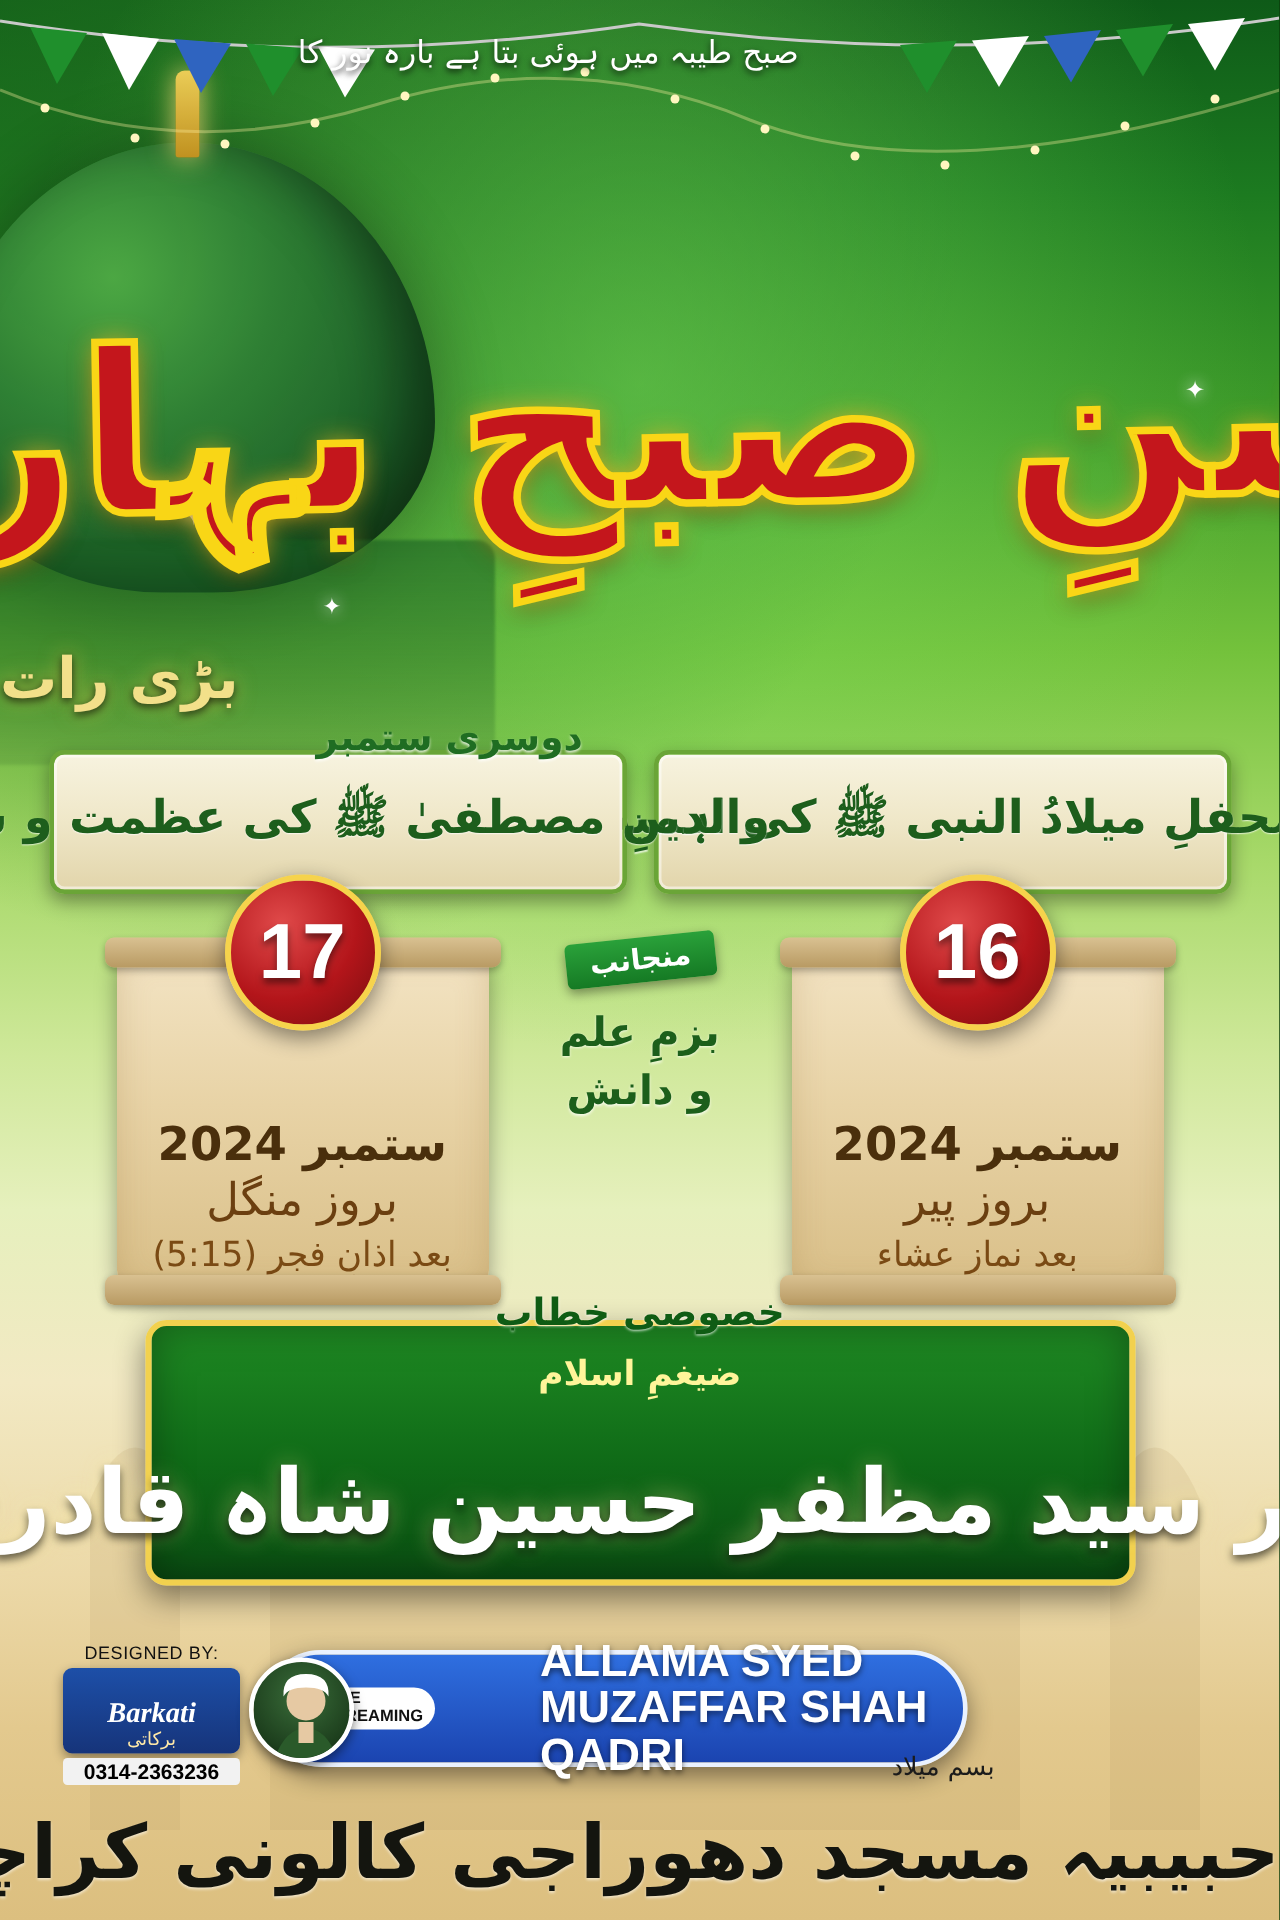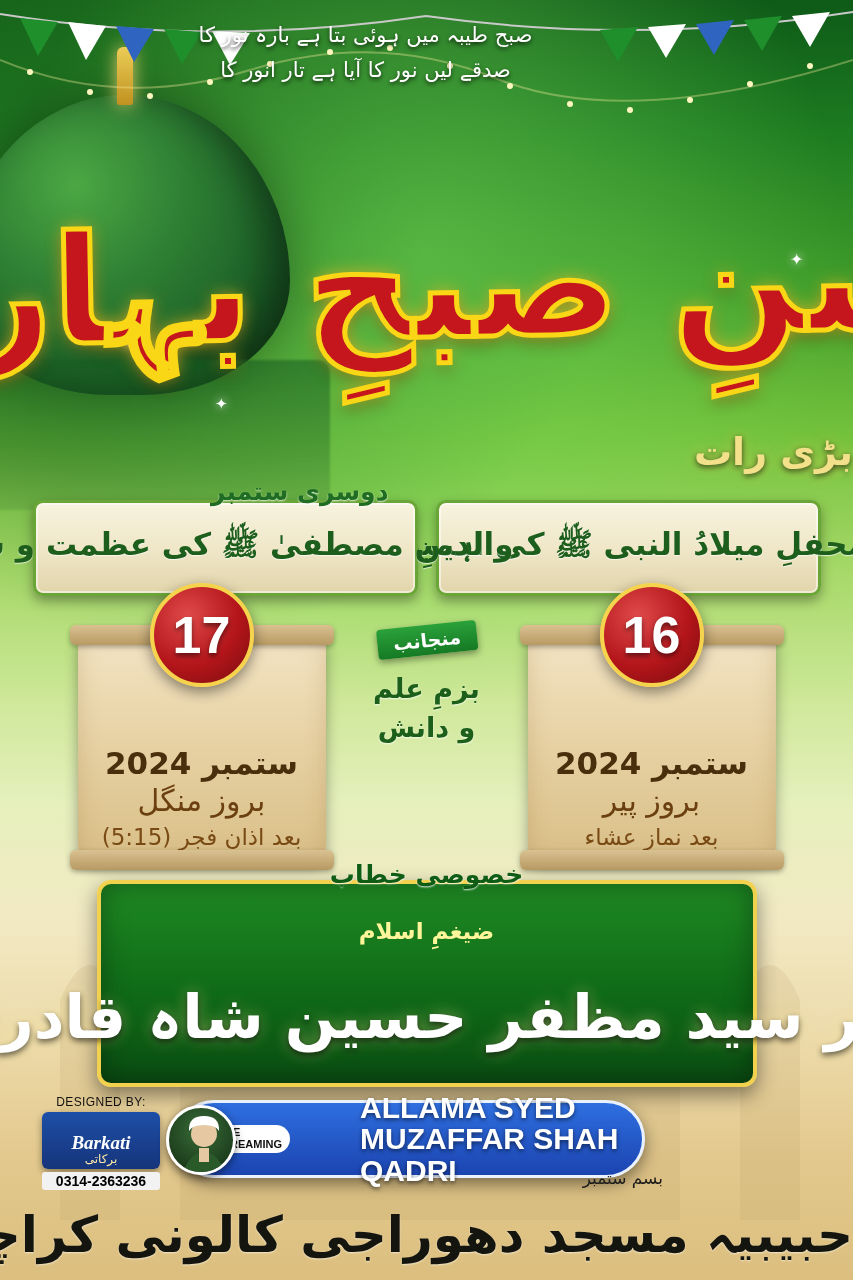--- a/index.html
+++ b/index.html
@@ -89,21 +89,21 @@
     text-shadow:
       0 0 2px #f9d616,
       0 0 18px rgba(255,200,40,.85),
       0 6px 16px rgba(0,0,0,.5);
     line-height: .95;
     white-space: nowrap;
     transform: rotate(-1deg);
   }
   .title-sub {
     position: absolute; top: 430px; left: 0; width: 853px;
-    text-align: right; direction: rtl;
+    text-align: left; direction: rtl;
     font-family: "DejaVu Sans", sans-serif;
     font-size: 38px; font-weight: bold;
     color: #f2e08a;
     text-shadow: 0 2px 6px rgba(0,0,0,.7), 0 0 14px rgba(255,210,80,.6);
     z-index: 7;
   }
   
   .sessions {
     position: absolute; top: 500px; left: 0; width: 853px;
     display: flex; flex-direction: row-reverse; justify-content: center; gap: 18px;
@@ -189,21 +189,21 @@
   }
   .mid-tag .lines {
     font-family: "DejaVu Sans", sans-serif;
     font-size: 27px; font-weight: bold; color: #1c5f1b;
     text-shadow: 0 1px 2px rgba(255,255,255,.75);
     line-height: 1.45;
   }
   
   .speaker-panel {
     position: absolute; top: 880px; left: 50%; transform: translateX(-50%);
-    width: 660px; height: 207px;
+    width: 660px; height: 177px;
     background: linear-gradient(180deg,#1f8a23 0%,#0f6a17 55%,#0a4d12 100%);
     border: 4px solid #f2d14e;
     border-radius: 14px;
     box-shadow: 0 8px 20px rgba(0,0,0,.45), inset 0 0 28px rgba(0,0,0,.35);
     display: flex; flex-direction: column; align-items: center; justify-content: center;
     direction: rtl;
     z-index: 8;
     gap: 20px;
   }
   .khitab {
@@ -363,21 +363,20 @@
         <circle cx="810" cy="66" r="3"></circle>
     </g>
   </svg>
 
   <div class="sparkle" style="left:120px; top:330px;">✦</div>
   <div class="sparkle" style="left:215px; top:395px; font-size:15px;">✦</div>
   <div class="sparkle" style="left:790px; top:250px; font-size:16px;">✦</div>
 
   <div class="couplet">
     <div>صبح طیبہ میں ہوئی بتا ہے بارہ نور کا</div>
-    <div>صدقے لیں نور کا آیا ہے تار انور کا</div>
   </div>
 
   <div class="title-wrap">
     <div class="title-main">جشنِ صبحِ بہاراں</div>
   </div>
   <div class="title-sub">بڑی رات</div>
 
   <div class="sessions">
     <div class="session">
       <div class="session-text">محفلِ میلادُ النبی ﷺ کی اہمیت</div>
@@ -445,17 +444,17 @@
         <div>STREAMING</div>
       </div>
     </div>
     <div class="live-name">
       <div>ALLAMA SYED</div>
       <div>MUZAFFAR SHAH QADRI</div>
     </div>
   </div>
 
   <div class="venue">
-    <div class="logo">بسم ستمبر</div>
+    <div class="logo">بسم میلاد</div>
     <div class="venue-name">حبیبیہ مسجد دھوراجی کالونی کراچی</div>
   </div>
 
 </div>
 
 </body></html>

